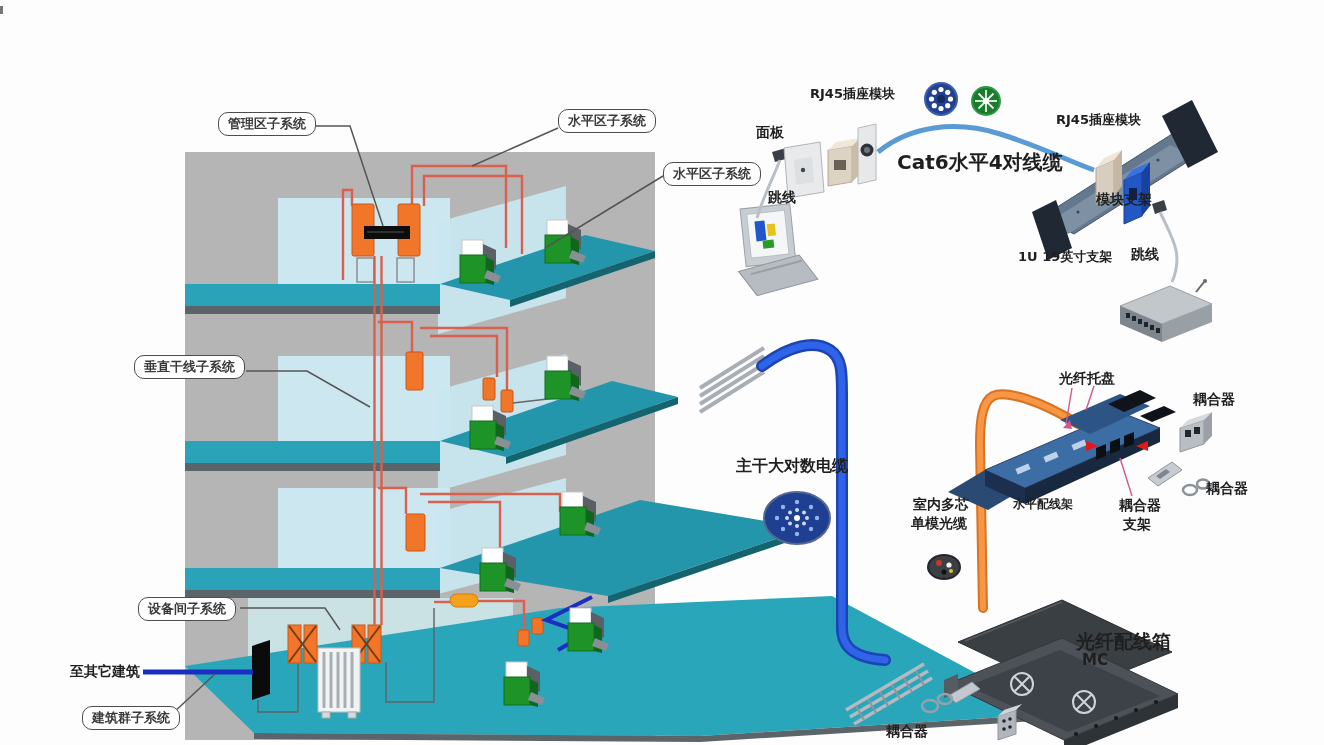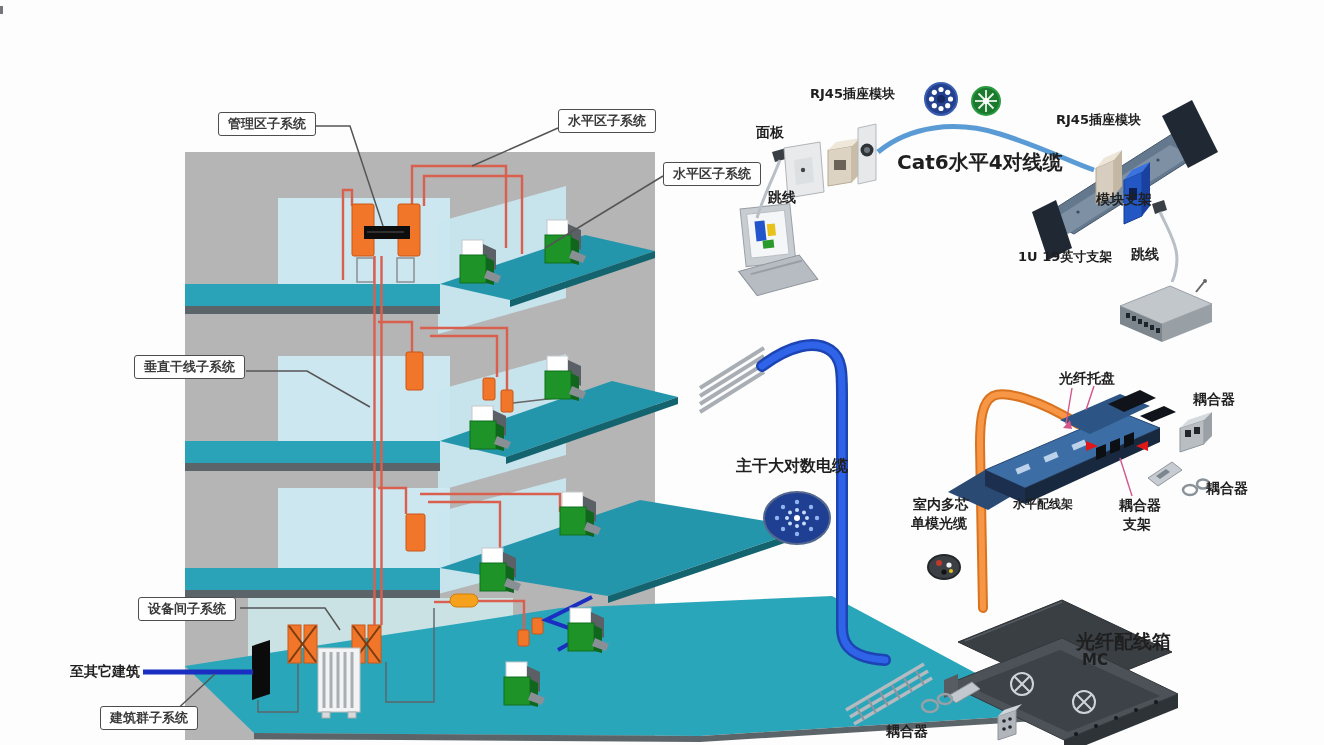--- a/index.html
+++ b/index.html
@@ -1,19 +1,19 @@
 <!DOCTYPE html>
 <html><head>
 <meta charset="utf-8">
 <style>
   html,body{margin:0;padding:0;background:#fff;}
   .stage{position:relative;width:1324px;height:745px;background:#fdfdfe;overflow:hidden;
          font-family:"DejaVu Sans",sans-serif;}
   .stage svg{position:absolute;left:0;top:0;}
-  .lblbox{position:absolute;background:#ffffff;border:1.6px solid #4d4d4d;border-radius:3px;
+  .lblbox{position:absolute;background:#ffffff;border:1.6px solid #4d4d4d;border-radius:10px;
           padding:3px 9px;font-size:13px;font-weight:700;color:#3a3a3a;white-space:nowrap;line-height:1.25;z-index:5;text-align:center;}
   .lbl{position:absolute;font-weight:700;color:#1f1f1f;white-space:nowrap;font-size:13px;line-height:1.2;z-index:5;text-align:right;}
 </style>
 </head>
 <body>
 
 <div class="stage">
 
 <svg width="1324" height="745" viewBox="0 0 1324 745">
   <defs>
@@ -386,21 +386,21 @@
           <circle cx="1010" cy="727" r="1.8" fill="#23272b"></circle>
     </g>
   </g>
 </svg>
 
 <div class="lblbox" style="left:218px;top:112px">管理区子系统</div>
 <div class="lblbox" style="left:558px;top:109px">水平区子系统</div>
 <div class="lblbox" style="left:663px;top:162px">水平区子系统</div>
 <div class="lblbox" style="left:134px;top:355px">垂直干线子系统</div>
 <div class="lblbox" style="left:138px;top:597px">设备间子系统</div>
-<div class="lblbox" style="left:100px;top:706px">建筑群子系统</div>
+<div class="lblbox" style="left:82px;top:706px">建筑群子系统</div>
 <div class="lbl" style="left:70px;top:663px;font-size:14px">至其它建筑</div>
 
 <div class="lbl" style="left:810px;top:86px">RJ45插座模块</div>
 <div class="lbl" style="left:756px;top:124px;font-size:14px">面板</div>
 <div class="lbl" style="left:768px;top:189px;font-size:14px">跳线</div>
 <div class="lbl" style="left:897px;top:150px;font-size:20px">Cat6水平4对线缆</div>
 <div class="lbl" style="left:1056px;top:112px">RJ45插座模块</div>
 <div class="lbl" style="left:1096px;top:191px;font-size:14px">模块支架</div>
 <div class="lbl" style="left:1018px;top:249px">1U 19英寸支架</div>
 <div class="lbl" style="left:1131px;top:246px;font-size:14px">跳线</div>

